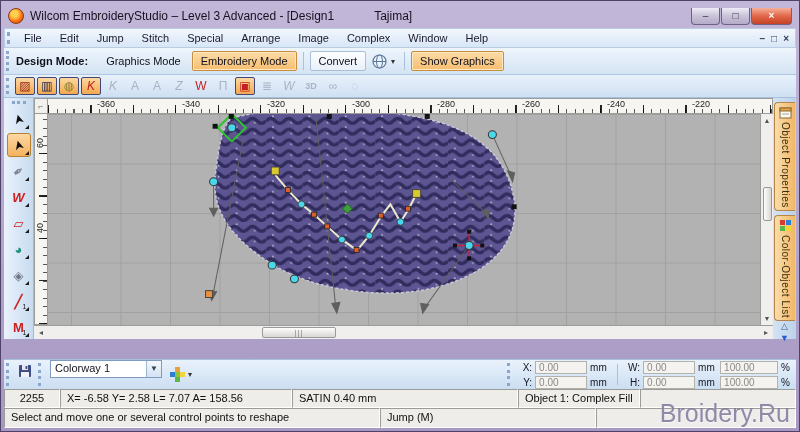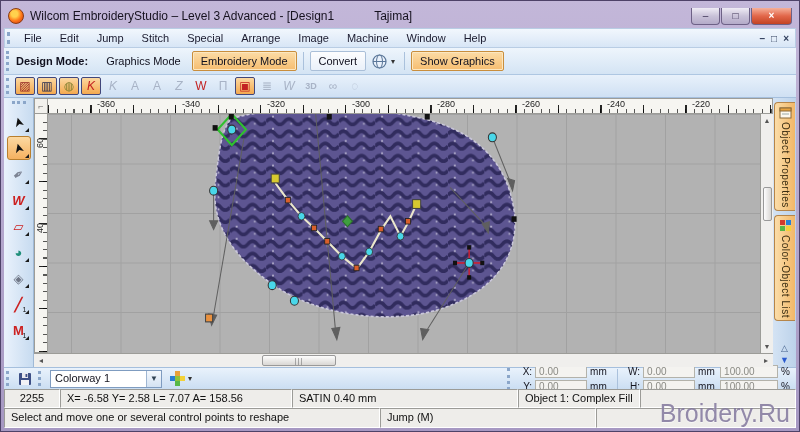--- a/index.html
+++ b/index.html
@@ -96,21 +96,21 @@
   
   .tabs-col { width:23px; background:linear-gradient(90deg,#d4e3f4,#bcd2ea); display:flex; flex-direction:column; align-items:center; }
   .ptab { width:21px; border:1px solid #b5854a; border-right:none; border-radius:4px 0 0 4px; background:linear-gradient(90deg,#fbdda9,#f1b768); display:flex; flex-direction:column; align-items:center; padding:2px 0; margin-top:4px; }
   .ptab .ticon { width:13px; height:13px; margin:1px 0 3px; }
   .ptab .tlabel { writing-mode:vertical-rl; font-size:10px; color:#3a2d12; letter-spacing:.5px; }
   .panel-arrows { margin-top:auto; margin-bottom:2px; display:flex; flex-direction:column; gap:2px; font-size:9px; text-align:center; }
   .panel-arrows .pa-up { color:#44618c; }
   .panel-arrows .pa-dn { color:#2b5bd0; }
 
   
-  .propbar { height:22px; background:linear-gradient(#e9f2fc,#cbdef2); border-top:1px solid #a5bfdd; display:flex; align-items:center; font-size:10px; color:#15151f; }
+  .propbar { height:30px; background:linear-gradient(#e9f2fc,#cbdef2); border-top:1px solid #a5bfdd; display:flex; font-size:10px; color:#15151f;margin-top:20px; }
   .savebtn { width:22px; height:22px; display:flex; align-items:center; justify-content:center; border:1px solid transparent; border-radius:2px; }
   .combo { display:flex; width:112px; height:18px; border:1px solid #7f9cc0; background:#fff; margin-left:4px; }
   .combo .cval { flex:1; font-size:11px; padding:1px 4px; white-space:nowrap; overflow:hidden; }
   .combo .cbtn { width:15px; background:linear-gradient(#f4f8fd,#d4e2f2); border-left:1px solid #9fb6d2; text-align:center; font-size:8px; line-height:16px; color:#345; }
   .palette-wrap { display:flex; align-items:center; margin-left:8px; }
   .fields { margin-left:auto; display:flex; align-items:center; gap:4px; padding-right:6px; }
   .fcol { display:flex; flex-direction:column; gap:2px; }
   .frow { display:flex; align-items:center; gap:3px; }
   .flabel { width:13px; text-align:right; }
   .fin { width:52px; height:13px; font-size:10px; color:#8a8a84; background:#f4f3f0; border:1px solid #b3b2aa; padding:0 3px; font-family:"Liberation Sans",sans-serif; }
@@ -145,21 +145,21 @@
     <div class="grip"></div>
     <div class="menu-items">
 
     <span class="menu-item">File</span>
         <span class="menu-item">Edit</span>
         <span class="menu-item">Jump</span>
         <span class="menu-item">Stitch</span>
         <span class="menu-item">Special</span>
         <span class="menu-item">Arrange</span>
         <span class="menu-item">Image</span>
-        <span class="menu-item">Machine</span>
+        <span class="menu-item">Complex</span>
         <span class="menu-item">Window</span>
         <span class="menu-item">Help</span>
       </div>
     <div class="mdi-btns">
       <span>–</span>
       <span>□</span>
       <span>×</span>
     </div>
   </div>
 

